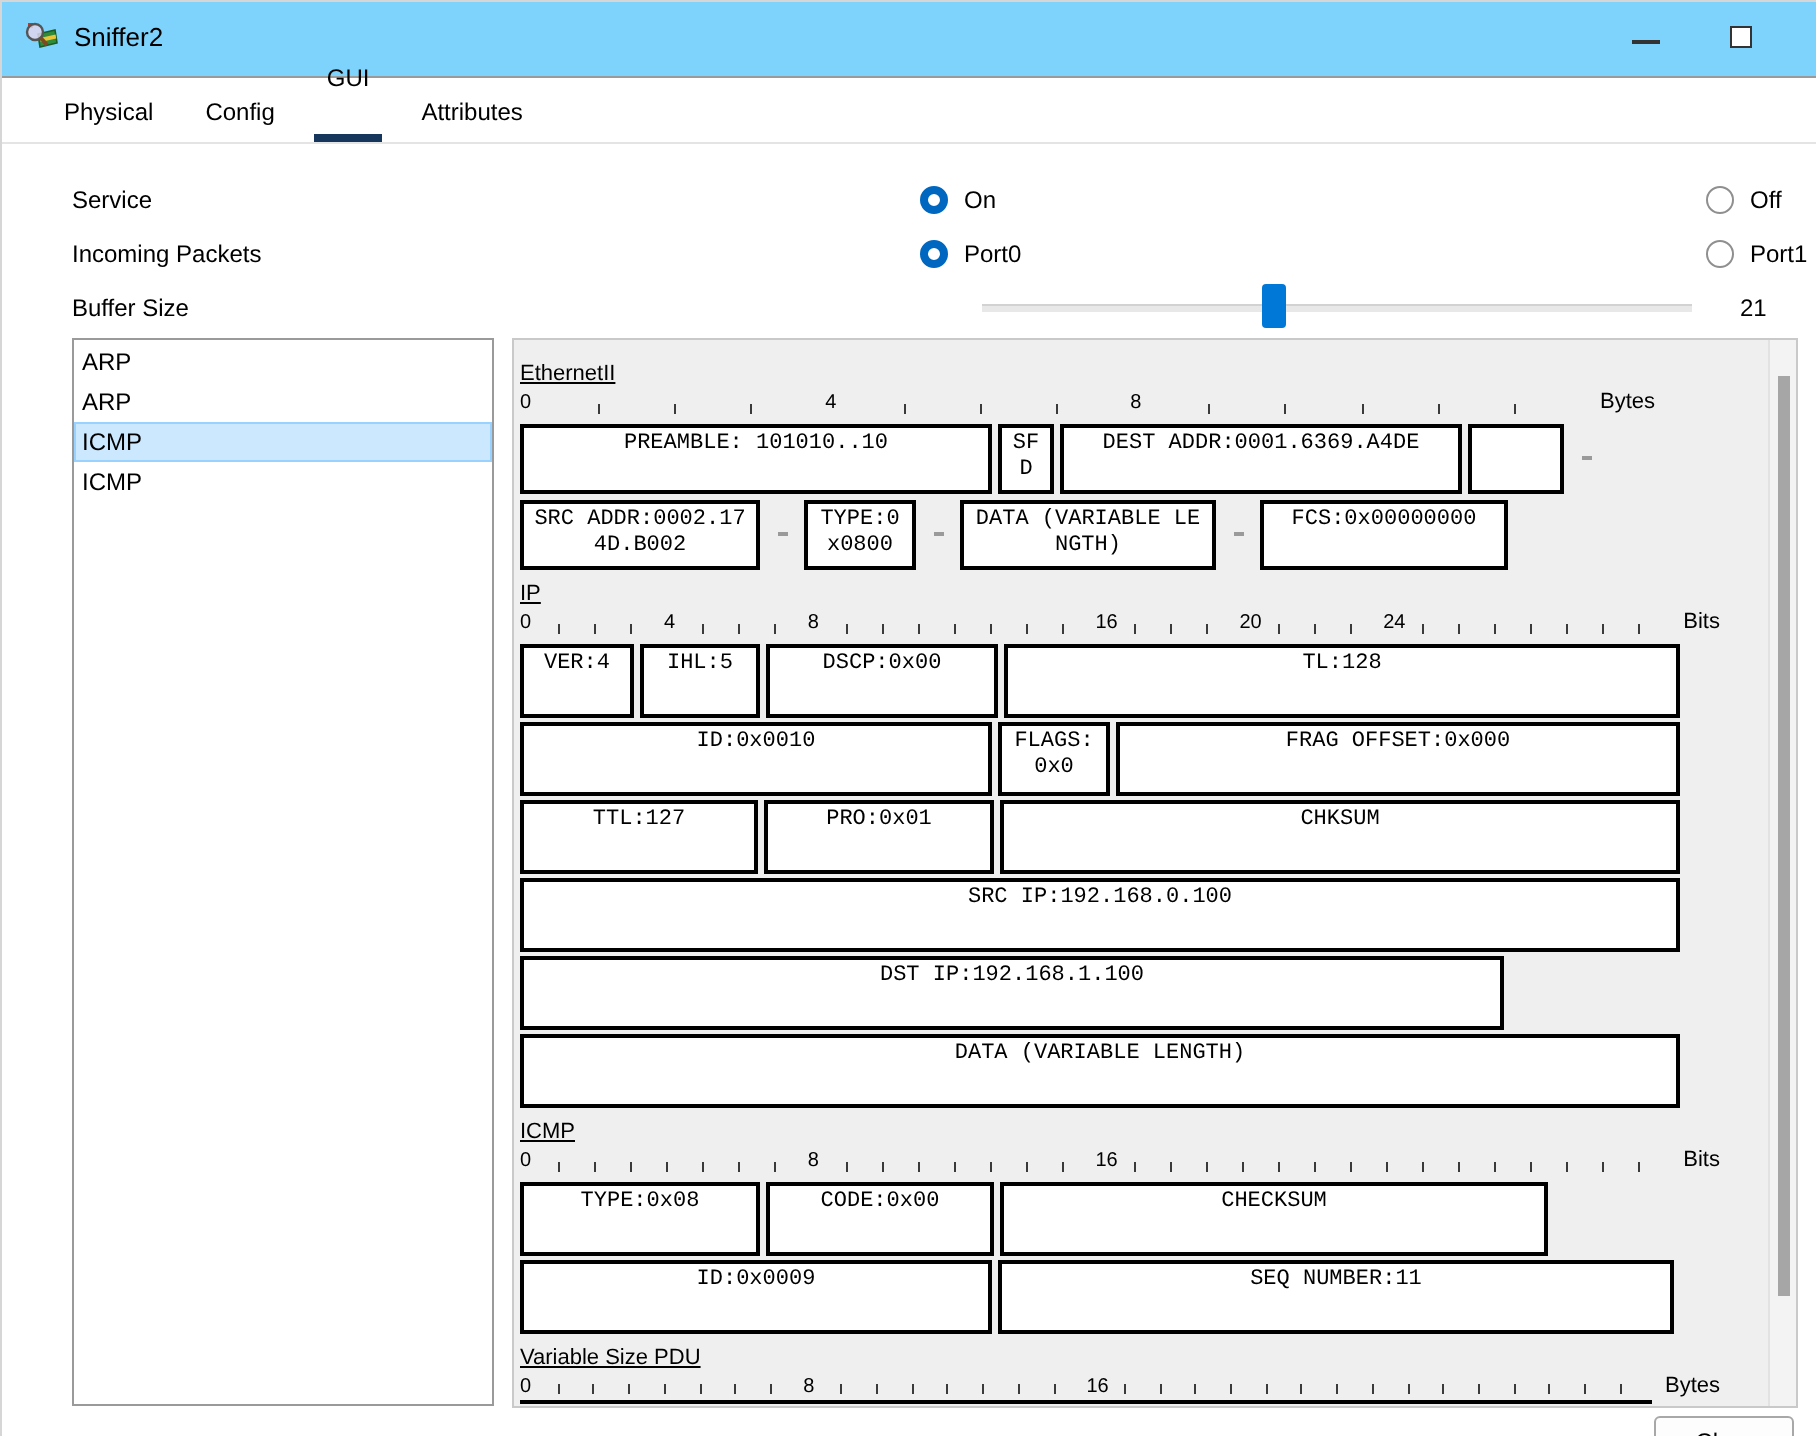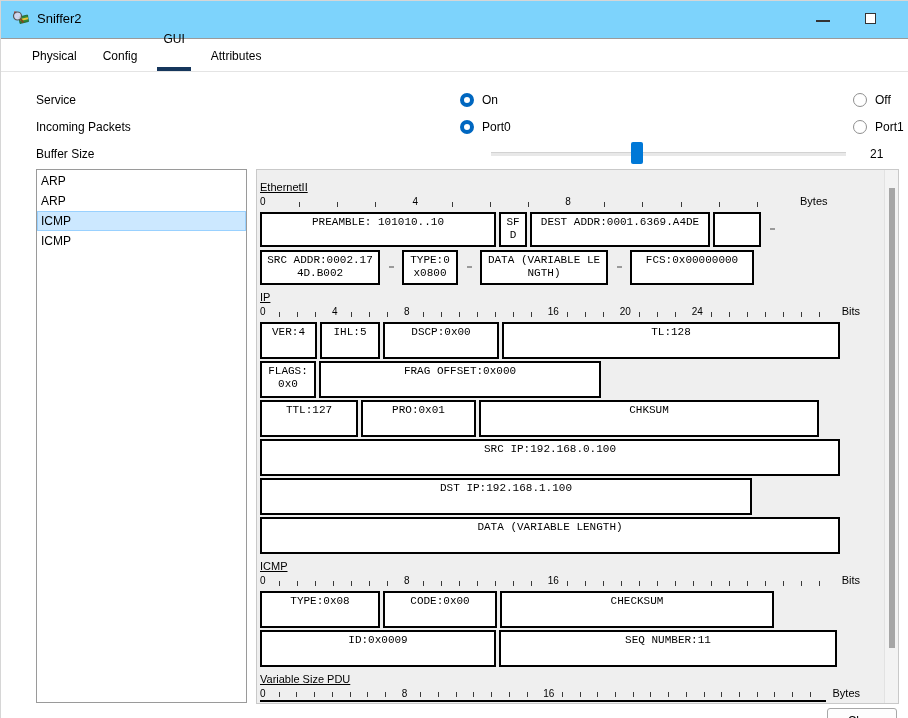--- a/index.html
+++ b/index.html
@@ -167,21 +167,21 @@
               </span>
               <span class="slot">
                 <span class="tick"></span>
               </span>
             </div>
             <span class="unit">Bytes</span>
           </div>
           <div class="pdu-row">
             <div class="pdu-cell" style="width: 236px;">PREAMBLE: 101010..10</div>
             <div class="pdu-cell" style="width: 28px;">SFD</div>
-            <div class="pdu-cell" style="width: 180px;">DEST ADDR:0001.6369.A4DE</div>
+            <div class="pdu-cell" style="width: 201px;">DEST ADDR:0001.6369.A4DE</div>
             <div class="pdu-cell" style="width: 48px;"></div>
             <div class="pdu-sep" style="width: 14px;"></div>
           </div>
           <div class="pdu-row">
             <div class="pdu-cell" style="width: 120px;">SRC ADDR:0002.174D.B002</div>
             <div class="pdu-sep" style="width: 16px;"></div>
             <div class="pdu-cell" style="width: 56px;">TYPE:0x0800</div>
             <div class="pdu-sep" style="width: 16px;"></div>
             <div class="pdu-cell" style="width: 128px;">DATA (VARIABLE LENGTH)</div>
             <div class="pdu-sep" style="width: 16px;"></div>
@@ -291,25 +291,26 @@
             </div>
             <span class="unit">Bits</span>
           </div>
           <div class="pdu-row">
             <div class="pdu-cell" style="width: 57px;">VER:4</div>
             <div class="pdu-cell" style="width: 60px;">IHL:5</div>
             <div class="pdu-cell" style="width: 116px;">DSCP:0x00</div>
             <div class="pdu-cell" style="width: 338px;">TL:128</div>
           </div>
           <div class="pdu-row">
+            <div class="pdu-cell" style="width: 236px;">ID:0x0010</div>
             <div class="pdu-cell" style="width: 56px;">FLAGS:0x0</div>
             <div class="pdu-cell" style="width: 282px;">FRAG OFFSET:0x000</div>
           </div>
           <div class="pdu-row">
-            <div class="pdu-cell" style="width: 98px;">TTL:127</div>
+            <div class="pdu-cell" style="width: 119px;">TTL:127</div>
             <div class="pdu-cell" style="width: 115px;">PRO:0x01</div>
             <div class="pdu-cell" style="width: 340px;">CHKSUM</div>
           </div>
           <div class="pdu-row">
             <div class="pdu-cell" style="width: 580px;">SRC IP:192.168.0.100</div>
           </div>
           <div class="pdu-row">
             <div class="pdu-cell" style="width: 492px;">DST IP:192.168.1.100</div>
           </div>
           <div class="pdu-row">

